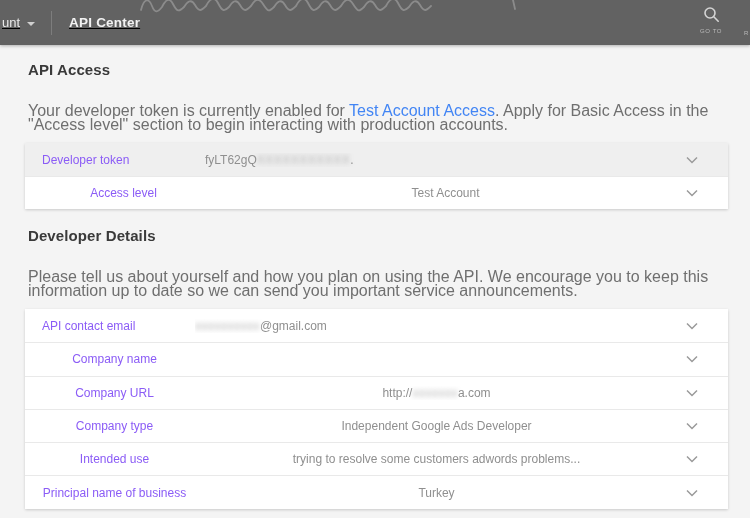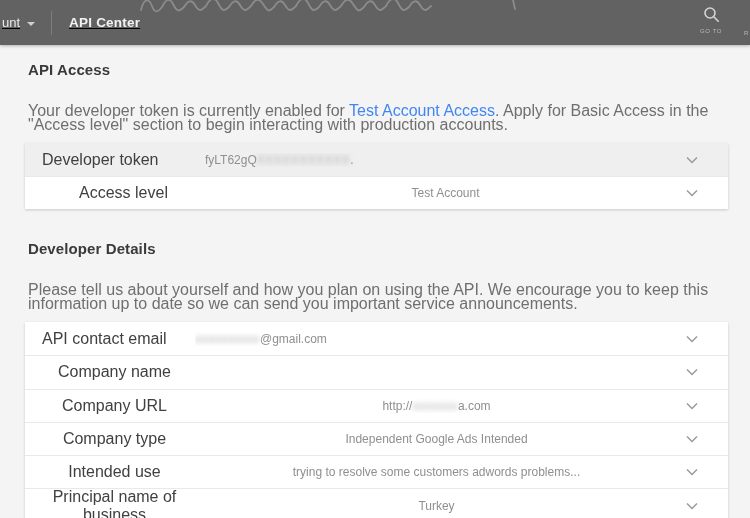--- a/index.html
+++ b/index.html
@@ -41,40 +41,40 @@
   .edge-label {
     position:absolute; right:1px; bottom:9px; font-size:6px; letter-spacing:.6px; color:#b9b9b9;
   }
 
   
   .main { padding:0 28px; }
   h2.section-h {
     font-size:15px; font-weight:bold; color:#3a3a3a; letter-spacing:.1px;
   }
   .h-api { padding-top:16px; }
-  .h-dev { padding-top:31px; }
+  .h-dev { padding-top:18px; }
   p.section-p {
     margin-top:26px; font-size:16px; line-height:13.5px; color:#6f6f6f; max-width:696px;
   }
   p.section-p a { color:#4285f4; text-decoration:none; cursor:pointer; }
 
   .card {
     margin-top:12px; margin-left:-3px; margin-right:-6px;
     background:#ffffff; border-radius:1px;
     box-shadow:0 1px 3px rgba(0,0,0,0.18);
   }
   .row {
     display:flex; align-items:center; padding-left:17px; cursor:pointer;
     background:#ffffff;
   }
   .row + .row { border-top:1px solid #e9e9e9;text-align:center; }
   .row.active { background:#efefef; }
   .card1 .row { height:33px; }
   .card2 .row { height:33.3px;gap:8px; }
-  .lbl { font-size:16px; color:#404040; flex:none; }
+  .lbl { font-size:12px; color:#8b5cf6; flex:none; }
   .card1 .lbl { width:163px; }
   .card2 .lbl { width:145px; }
   .val {
     font-size:12px; color:#8f8f8f; white-space:nowrap; overflow:hidden;
     flex:1 1 auto;
   }
   .redacted {
     filter:blur(2.4px); color:#b3b3b3; letter-spacing:.5px;
     -webkit-user-select:none; user-select:none;
   }
@@ -176,21 +176,21 @@
         <span class="val"><span>http://</span><span class="redacted">xxxxxxx</span><span>a.com</span></span>
         <span class="chev">
           <svg width="12" height="8" viewBox="0 0 12 8">
               <path d="M1 1.5l5 5 5-5" stroke="#9a9a9a" stroke-width="1.5" fill="none"></path>
             </svg>
         </span>
       </div>
 
       <div class="row">
         <span class="lbl">Company type</span>
-        <span class="val"><span>Independent Google Ads Intended</span><span class="redacted"></span><span></span></span>
+        <span class="val"><span>Independent Google Ads Developer</span><span class="redacted"></span><span></span></span>
         <span class="chev">
           <svg width="12" height="8" viewBox="0 0 12 8">
               <path d="M1 1.5l5 5 5-5" stroke="#9a9a9a" stroke-width="1.5" fill="none"></path>
             </svg>
         </span>
       </div>
 
       <div class="row">
         <span class="lbl">Intended use</span>
         <span class="val"><span>trying to resolve some customers adwords problems...</span><span class="redacted"></span><span></span></span>

